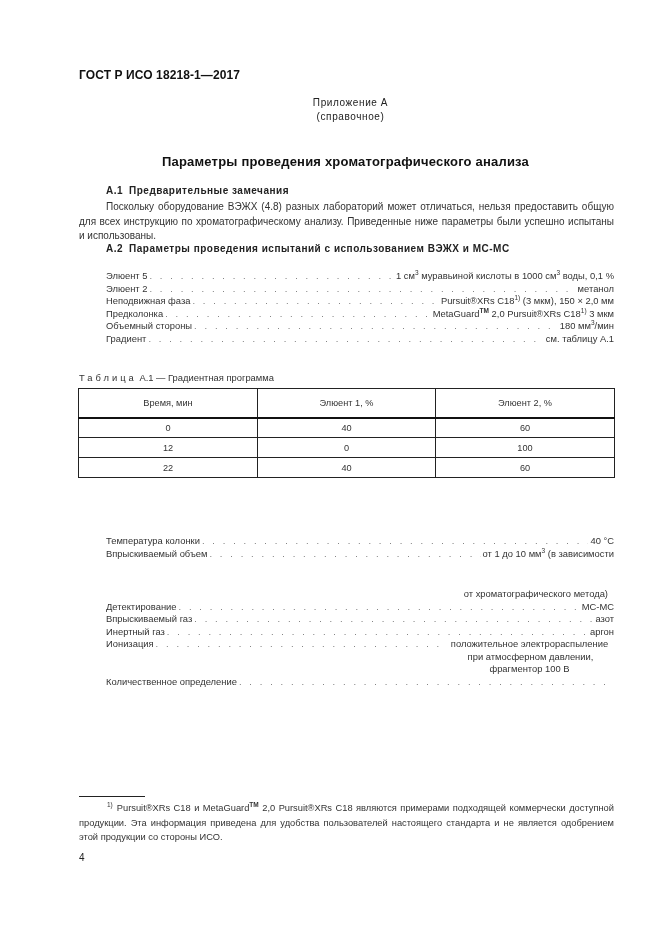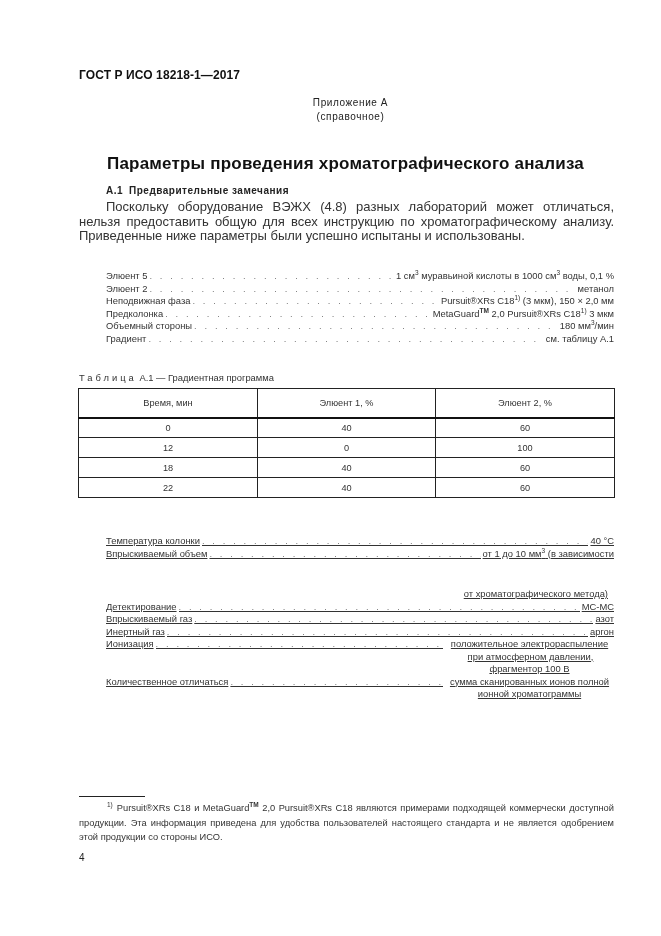--- a/index.html
+++ b/index.html
@@ -6,24 +6,24 @@
     html, body {
       width: 661px; height: 936px; background: #ffffff;
       font-family: "Liberation Sans", "DejaVu Sans", sans-serif;
       color: #222; overflow: hidden;
     }
     .page { position: relative; width: 534px; height: 936px; }
     .abs { position: absolute; }
     .std-header { left: 79px; top: 68px; font-size: 12px; font-weight: bold; color: #111; letter-spacing: 0.1px; }
     .appendix { left: 0; width: 661px; top: 96px; text-align: center; font-size: 10px; line-height: 14px; color: #222; letter-spacing: 0.6px; }
     .appendix div { padding-left: 40px; }
-    .title { left: 0; width: 661px; padding-left: 30px; top: 154px; text-align: center; font-size: 17px; font-weight: bold; color: #111; letter-spacing: 0.2px; }
+    .title { left: 0; width: 661px; padding-left: 30px; top: 154px; text-align: center; font-size: 13px; font-weight: bold; color: #111; letter-spacing: 0.2px; }
     .sec { left: 106px; font-size: 10px; font-weight: bold; color: #222; letter-spacing: 0.5px; }
     .sec .num { margin-right: 6px; }
-    .para { left: 79px; width: 535px; top: 200px; font-size: 13px; line-height: 14.5px; color: #333; text-align: justify; }
+    .para { left: 79px; width: 535px; top: 200px; font-size: 10px; line-height: 14.5px; color: #333; text-align: justify; }
     .para .indent { display: inline-block; width: 27px; }
     .params { left: 106px; width: 508px; font-size: 9.4px; color: #333; }
     .prow { display: flex; align-items: flex-start; line-height: 12.5px; }
     .prow .lbl { white-space: nowrap; }
     .prow .dots { flex: 1; overflow: hidden; white-space: nowrap; color: #777; letter-spacing: 2.6px; margin: 0 2px; }
     .prow .val { white-space: nowrap; text-align: right; }
     .prow .val.multi { white-space: normal; text-align: center; }
     .prow sup { font-size: 6.5px; vertical-align: 4px; line-height: 0; }
     .tcap { left: 79px; top: 372px; font-size: 9.4px; color: #333; }
     .tcap .sp { letter-spacing: 3px; }
@@ -53,20 +53,23 @@
   </div>
 
   <div class="abs title">Параметры проведения хроматографического анализа</div>
 
   <div class="abs sec" style="top:185px;">
     <span class="num">А.1</span><span>Предварительные замечания</span>
   </div>
 
   <div class="abs para"><span class="indent"></span><span>Поскольку оборудование ВЭЖХ (4.8) разных лабораторий может отличаться, нельзя предоставить общую для всех инструкцию по хроматографическому анализу. Приведенные ниже параметры были успешно испытаны и использованы.</span></div>
 
+  <div class="abs sec" style="top:243px;">
+    <span class="num">А.2</span><span>Параметры проведения испытаний с использованием ВЭЖХ и МС-МС</span>
+  </div>
 
   <div class="abs params" style="top:270px;">
     <div class="prow">
       <span class="lbl">Элюент 5</span>
       <span class="dots">. . . . . . . . . . . . . . . . . . . . . . . . . . . . . . . . . . . . . . . . . . . . . . . . . .</span>
       <span class="val"><span>1 см</span><sup>3</sup><span> муравьиной кислоты в 1000 см</span><sup>3</sup><span> воды, 0,1 %</span></span>
     </div>
     <div class="prow">
       <span class="lbl">Элюент 2</span>
       <span class="dots">. . . . . . . . . . . . . . . . . . . . . . . . . . . . . . . . . . . . . . . . . . . . . . . . . . . . . . . . . . . . . . . . . . . . . . . . . . . . .</span>
@@ -111,33 +114,28 @@
         <td>0</td>
         <td>40</td>
         <td>60</td>
       </tr>
       <tr>
         <td>12</td>
         <td>0</td>
         <td>100</td>
       </tr>
       <tr>
-        <td>18</td>
-        <td>40</td>
-        <td>60</td>
-      </tr>
-      <tr>
         <td>22</td>
         <td>40</td>
         <td>60</td>
       </tr>
     </tbody>
   </table>
 
-  <div class="abs params" style="top:535px;text-decoration:underline;">
+  <div class="abs params" style="top:535px;">
     <div class="prow">
       <span class="lbl">Температура колонки</span>
       <span class="dots">. . . . . . . . . . . . . . . . . . . . . . . . . . . . . . . . . . . . . . . . . . . . . . . . . . . . . . . . . . . . . . . . . . . . . . .</span>
       <span class="val">40 °C</span>
     </div>
     <div class="prow">
       <span class="lbl">Впрыскиваемый объем</span>
       <span class="dots">. . . . . . . . . . . . . . . . . . . . . . . . . . . . . . . . . . . . . . . . . . . . . . . . . . . . . .</span>
       <span class="val"><span>от 1 до 10 мм</span><sup>3</sup><span> (в зависимости</span></span>
     </div>
@@ -162,26 +160,22 @@
     <div class="prow">
       <span class="lbl">Ионизация</span>
       <span class="dots">. . . . . . . . . . . . . . . . . . . . . . . . . . . . . . . . . . . . . . . . . . . . . . . . . . . . . . . . . . .</span>
       <span class="val multi" style="width:169px;">
         <div>положительное электрораспыление</div>
         <div style="padding-left:2px;">при атмосферном давлении,</div>
         <div>фрагментор 100 В</div>
       </span>
     </div>
     <div class="prow">
-      <span class="lbl">Количественное отличаться</span>
+      <span class="lbl">Количественное определение</span>
       <span class="dots">. . . . . . . . . . . . . . . . . . . . . . . . . . . . . . . . . . . . . . . . . . . . . . . . . . . . . . . . . . .</span>
-      <span class="val multi" style="width:169px;">
-        <div>сумма сканированных ионов полной</div>
-        <div>ионной хроматограммы</div>
-      </span>
     </div>
   </div>
 
   <div class="abs fn-rule"></div>
   <div class="abs footnote"><span class="fnmark">1)</span><span>Pursuit®XRs C18 и MetaGuard</span><sup>TM</sup><span> 2,0 Pursuit®XRs C18 являются примерами подходящей коммерчески доступной продукции. Эта информация приведена для удобства пользователей настоящего стандарта и не является одобрением этой продукции со стороны ИСО.</span></div>
 
   <div class="abs pagenum">4</div>
 </div>
 
 </body></html>

